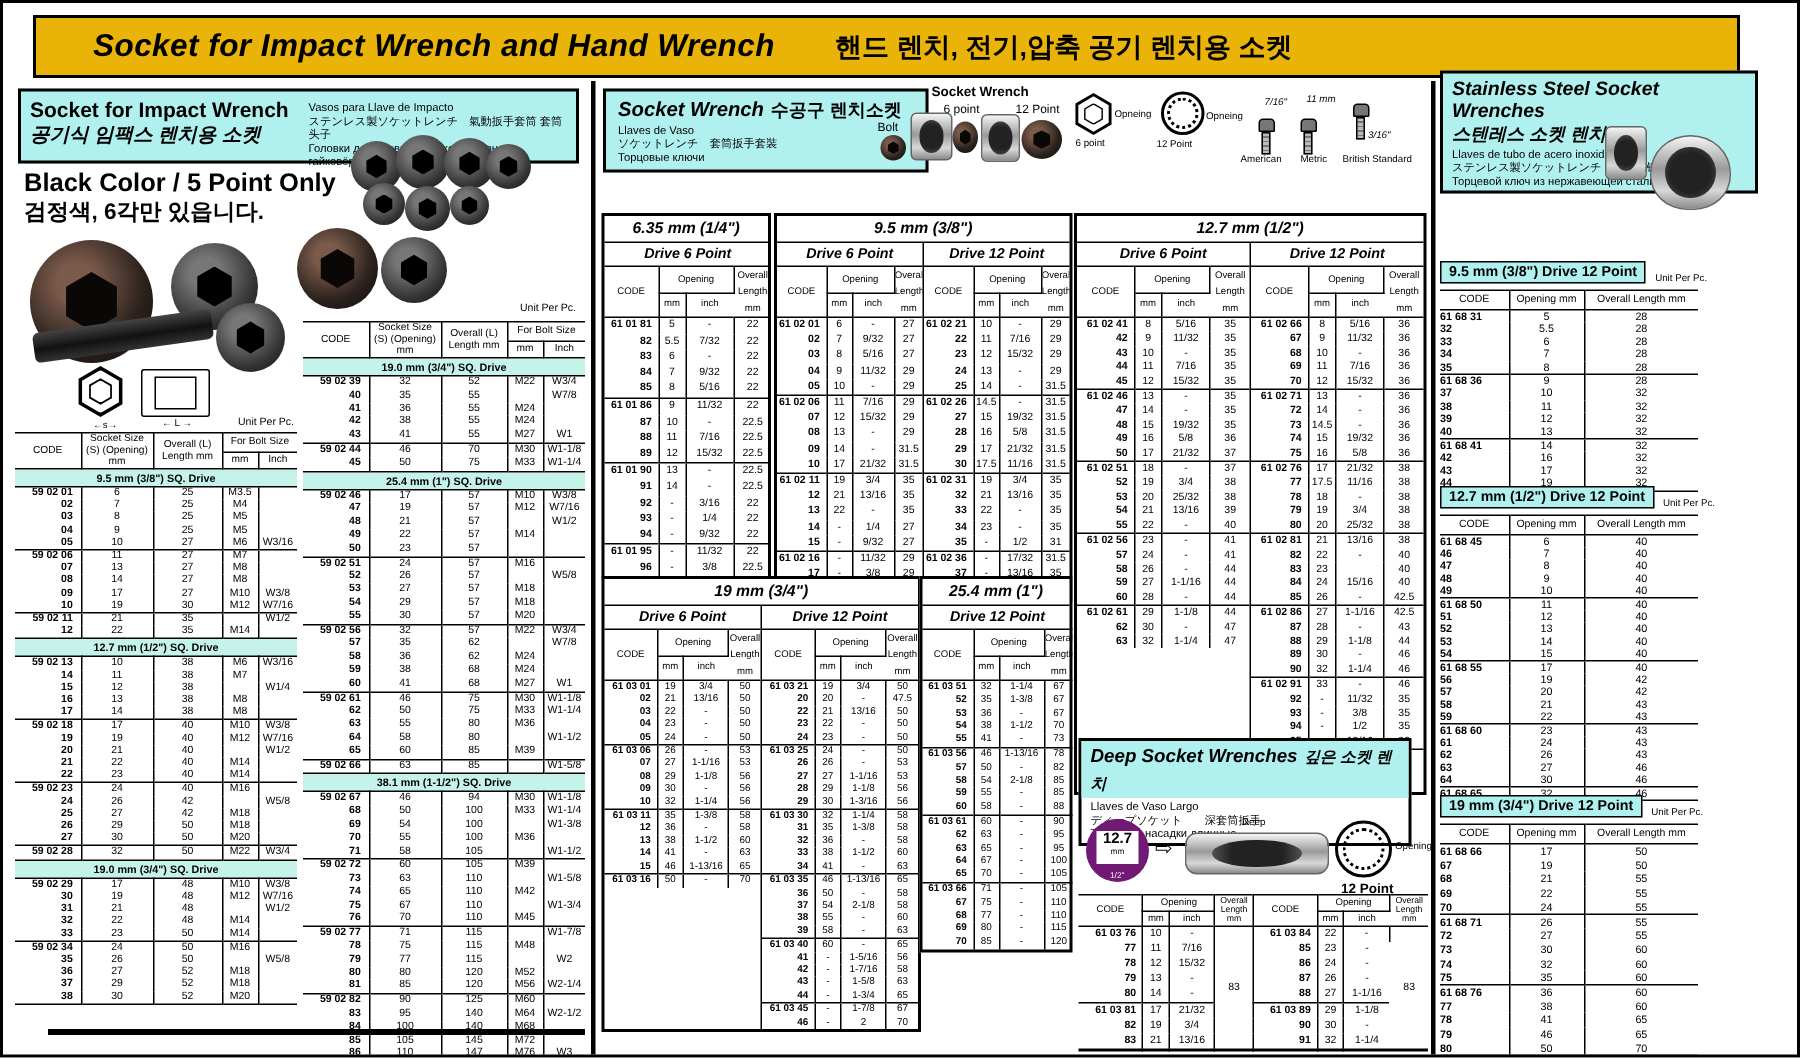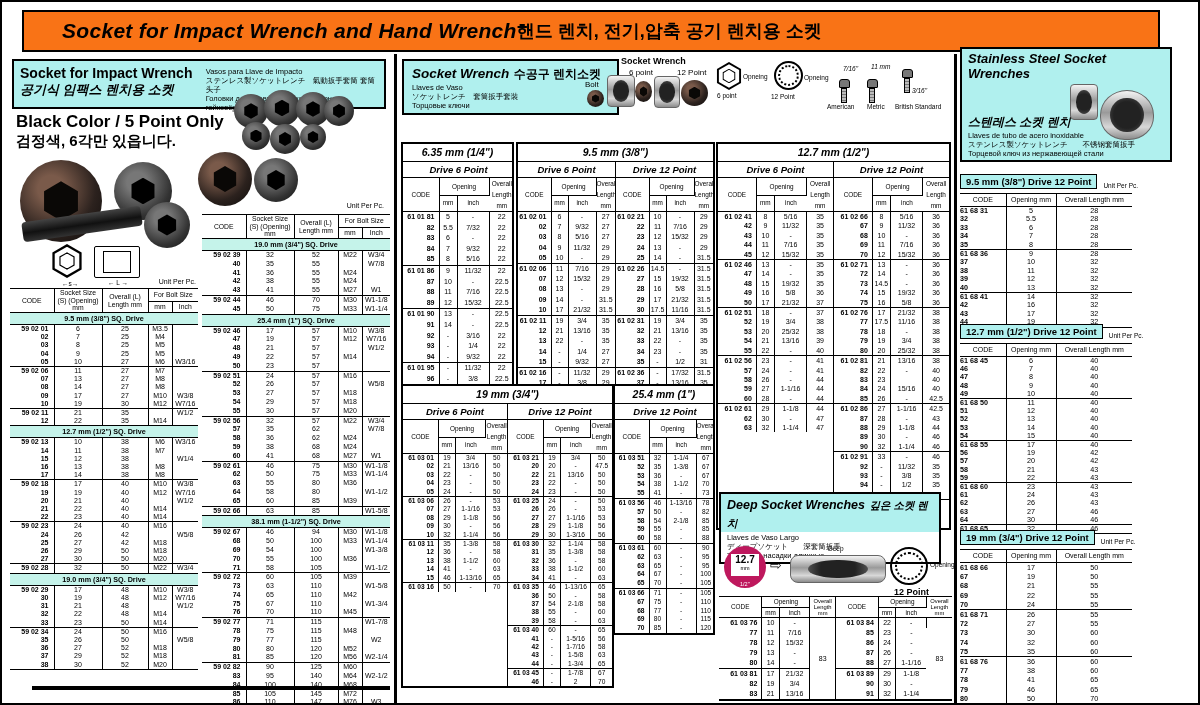--- a/index.html
+++ b/index.html
@@ -1,21 +1,21 @@
 <!DOCTYPE html>
 <html><head>
 <meta charset="utf-8">
 <style>
   html,body{margin:0;padding:0;background:#888;}
   .page{position:relative;width:1200px;height:705px;background:#fff;border:2px solid #000;
         box-sizing:border-box;overflow:hidden;font-family:"Liberation Sans",sans-serif;color:#000;}
   .abs{position:absolute;}
   
-  .banner{left:20px;top:8px;width:1138px;height:42px;background:#f97316;border:2.5px solid #000;
-          box-sizing:border-box;display:flex;align-items:center;padding-left:38px;}
+  .banner{left:20px;top:8px;width:1138px;height:42px;background:#eab308;border:2.5px solid #000;
+          box-sizing:border-box;display:flex;align-items:center;padding-left:38px;gap:40px;}
   .banner .en{font-size:21px;font-weight:bold;font-style:italic;letter-spacing:.3px;}
   .banner .kr{font-size:18px;font-weight:bold;}
   .vline{width:2.5px;background:#000;top:52px;height:651px;}
   
   .cyanbox{background:#b0f0ee;border:2px solid #000;box-sizing:border-box;}
   .hbox-title{font-weight:bold;font-style:italic;}
   .small-langs{font-size:7.5px;line-height:9px;}
   
   table{border-collapse:collapse;table-layout:fixed;}
   td,th{padding:0;overflow:hidden;white-space:nowrap;}
@@ -2141,21 +2141,21 @@
       <span style="font-size:10.5px;font-weight:bold;font-style:italic;">깊은 소켓 렌치</span>
     </div>
     <div class="small-langs" style="padding:1px 6px 2px;">
       <div>Llaves de Vaso Largo</div>
       <div>ディープソケット　　深套筒扳手</div>
       <div>Торцовые насадки длинные</div>
     </div>
   </div>
 
   <div class="abs" style="left:718px;top:543px;width:232px;height:50px;">
-    <div style="position:absolute;left:4px;top:1px;width:42px;height:42px;border-radius:50%;background:#be185d;">
+    <div style="position:absolute;left:4px;top:1px;width:42px;height:42px;border-radius:50%;background:#701a75;">
       <div style="position:absolute;left:7px;top:8px;width:28px;height:22px;background:#fff;text-align:center;">
         <span style="font-size:10px;font-weight:bold;line-height:12px;display:block;">12.7</span>
         <span style="font-size:5.5px;line-height:5px;display:block;">mm</span>
       </div>
       <div style="position:absolute;left:16px;bottom:1px;color:#fff;font-size:5.5px;">1/2"</div>
     </div>
     <div style="position:absolute;left:50px;top:12px;font-size:14px;">⇨</div>
     <div class="tinytxt" style="left:108px;top:0;">Deep</div>
     <div class="chrome" style="left:70px;top:10px;width:94px;height:26px;border-radius:8px;"></div>
     <div class="ring12" style="position:absolute;left:170px;top:2px;width:38px;height:38px;"></div>
@@ -2259,21 +2259,21 @@
             <td class="cd cd2">91</td>
             <td>32</td>
             <td>1-1/4</td>
           </tr>
         </tbody>
       </table>
     </div>
 
   <div class="abs" style="left:958px;top:45px;width:212px;border:2.5px solid #000;background:#b0f0ee;box-sizing:border-box;padding:2px 6px;">
     <div class="hbox-title" style="font-size:13px;">Stainless Steel Socket Wrenches</div>
-    <div class="hbox-title" style="font-size:12px;margin-top:33px;">스텐레스 소켓 렌치</div>
+    <div class="hbox-title" style="font-size:12px;">스텐레스 소켓 렌치</div>
     <div class="small-langs">
       <div>Llaves de tubo de acero inoxidable</div>
       <div>ステンレス製ソケットレンチ　　不锈钢套筒扳手</div>
       <div>Торцевой ключ из нержавеющей стали</div>
     </div>
   </div>
   <div>
     <div class="chrome" style="left:1068px;top:82px;width:26px;height:34px;"></div>
     <div class="chrome" style="left:1098px;top:88px;width:52px;height:48px;border-radius:50% 50% 46% 46%;"></div>
   </div>

